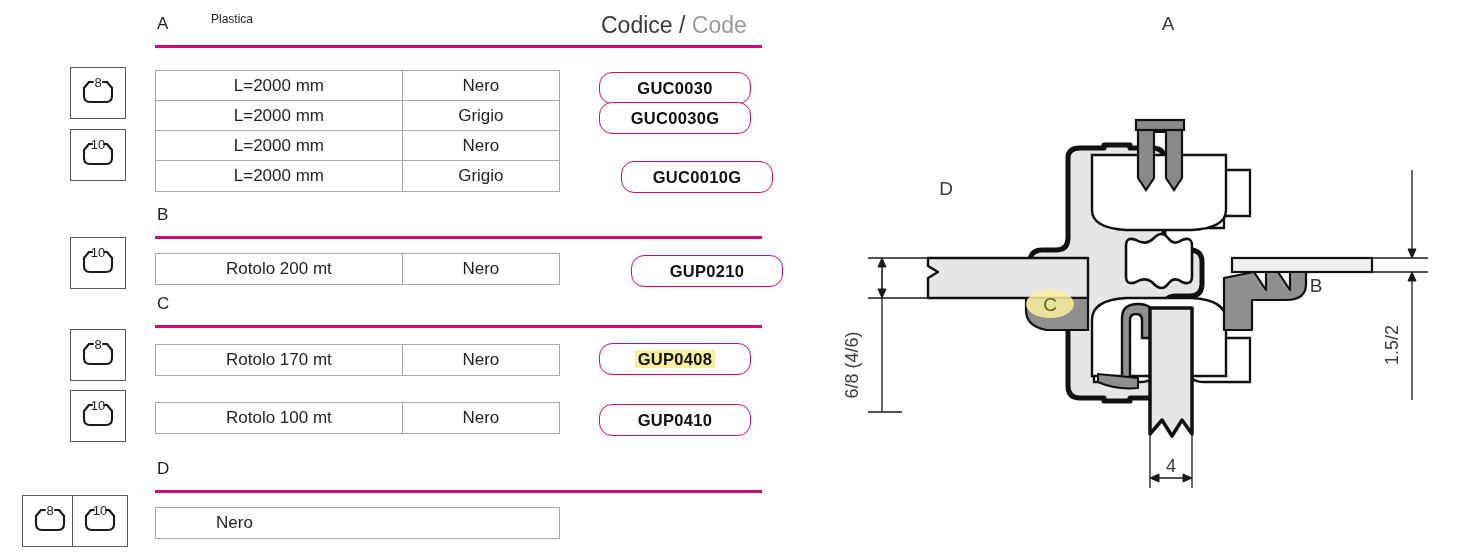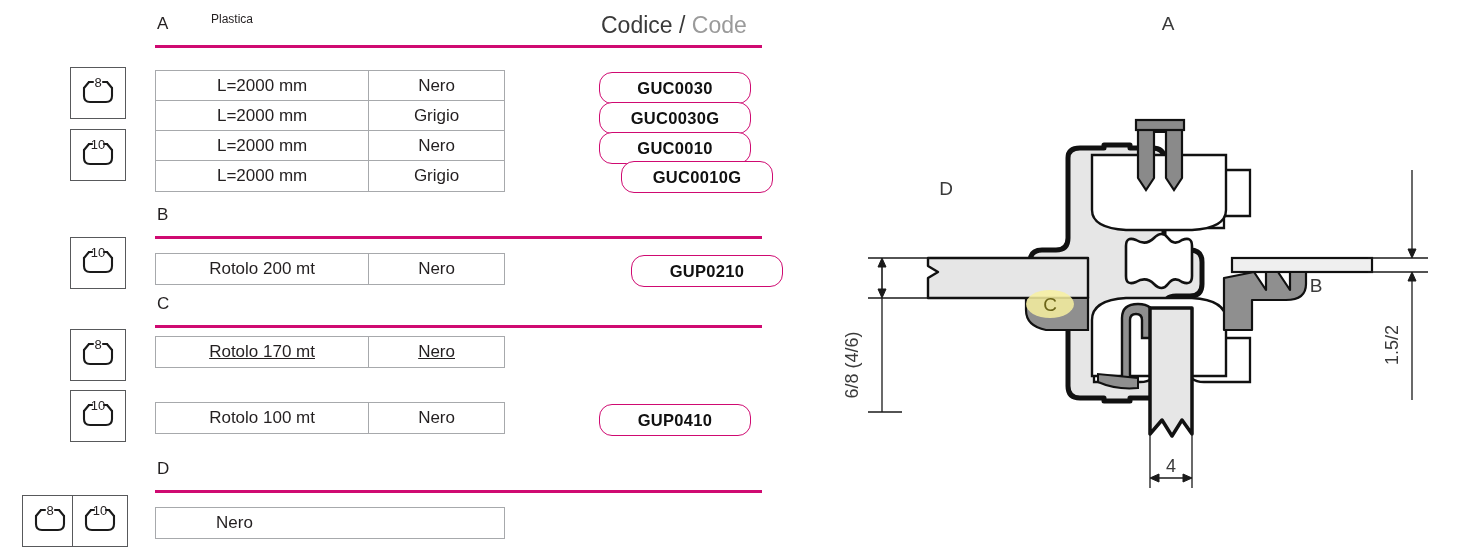--- a/index.html
+++ b/index.html
@@ -47,21 +47,21 @@
     color: #3a3a3a;
     white-space: nowrap;
   }
   .hdr-code .sep { color: #3a3a3a; }
   .hdr-code .en { color: #9a9a9a; }
 
   
   .tbl {
     position: absolute;
     left: 155px;
-    width: 350px;
+    width: 405px;
     border: 1px solid #a7a9ac;
     border-collapse: collapse;
     box-sizing: border-box;
     background: #fff;
   }
   .trow {
     display: flex;
     height: 30px;
     box-sizing: border-box;
     border-bottom: 1px solid #a7a9ac;
@@ -166,23 +166,20 @@
         <div class="tcell col">Grigio</div>
       </div>
     </div>
 
     <div class="pill" style="left:599px; top:72px;">
       <span>GUC0030</span>
       </div>
     <div class="pill" style="left:599px; top:102px;">
       <span>GUC0030G</span>
       </div>
-    <div class="pill" style="left:599px; top:132px;">
-      <span>GUC0010</span>
-      </div>
     <div class="pill" style="left:621px; top:161px;">
       <span>GUC0010G</span>
       </div>
 
     <div class="sec-letter" style="left:157px; top:205px;">B</div>
     <div class="rule" style="top:236px;"></div>
 
     <div class="iconbox" style="left:70px; top:237px;">
       <svg width="54" height="50" viewBox="0 0 54 50">
         <path d="M13 20 L13 28 Q13 34 19 34 L35 34 Q41 34 41 28 L41 20" fill="none" stroke="#1a1a1a" stroke-width="2.1" stroke-linecap="round"></path>
@@ -215,26 +212,29 @@
     </div>
     <div class="iconbox" style="left:70px; top:390px;">
       <svg width="54" height="50" viewBox="0 0 54 50">
         <path d="M13 20 L13 28 Q13 34 19 34 L35 34 Q41 34 41 28 L41 20" fill="none" stroke="#1a1a1a" stroke-width="2.1" stroke-linecap="round"></path>
         <path d="M13 20 L18 14 M41 20 L36 14" fill="none" stroke="#1a1a1a" stroke-width="2.1" stroke-linecap="round"></path>
         <path d="M18 14 L21 14 M33 14 L36 14" fill="none" stroke="#1a1a1a" stroke-width="2.1" stroke-linecap="round"></path>
         <text x="27" y="19" text-anchor="middle" font-family="Liberation Sans, sans-serif" font-size="13" fill="#231f20">10</text>
       </svg>
     </div>
 
-    <div class="tbl" style="top:336px;text-decoration:underline;">
+    <div class="tbl" style="top:344px;">
       <div class="trow">
         <div class="tcell len">Rotolo 170 mt</div>
         <div class="tcell col">Nero</div>
       </div>
     </div>
+    <div class="pill" style="left:599px; top:343px;">
+      <span class="hl">GUP0408</span>
+      </div>
 
     <div class="tbl" style="top:402px;">
       <div class="trow">
         <div class="tcell len">Rotolo 100 mt</div>
         <div class="tcell col">Nero</div>
       </div>
     </div>
     <div class="pill" style="left:599px; top:404px;">
       <span>GUP0410</span>
       </div>

